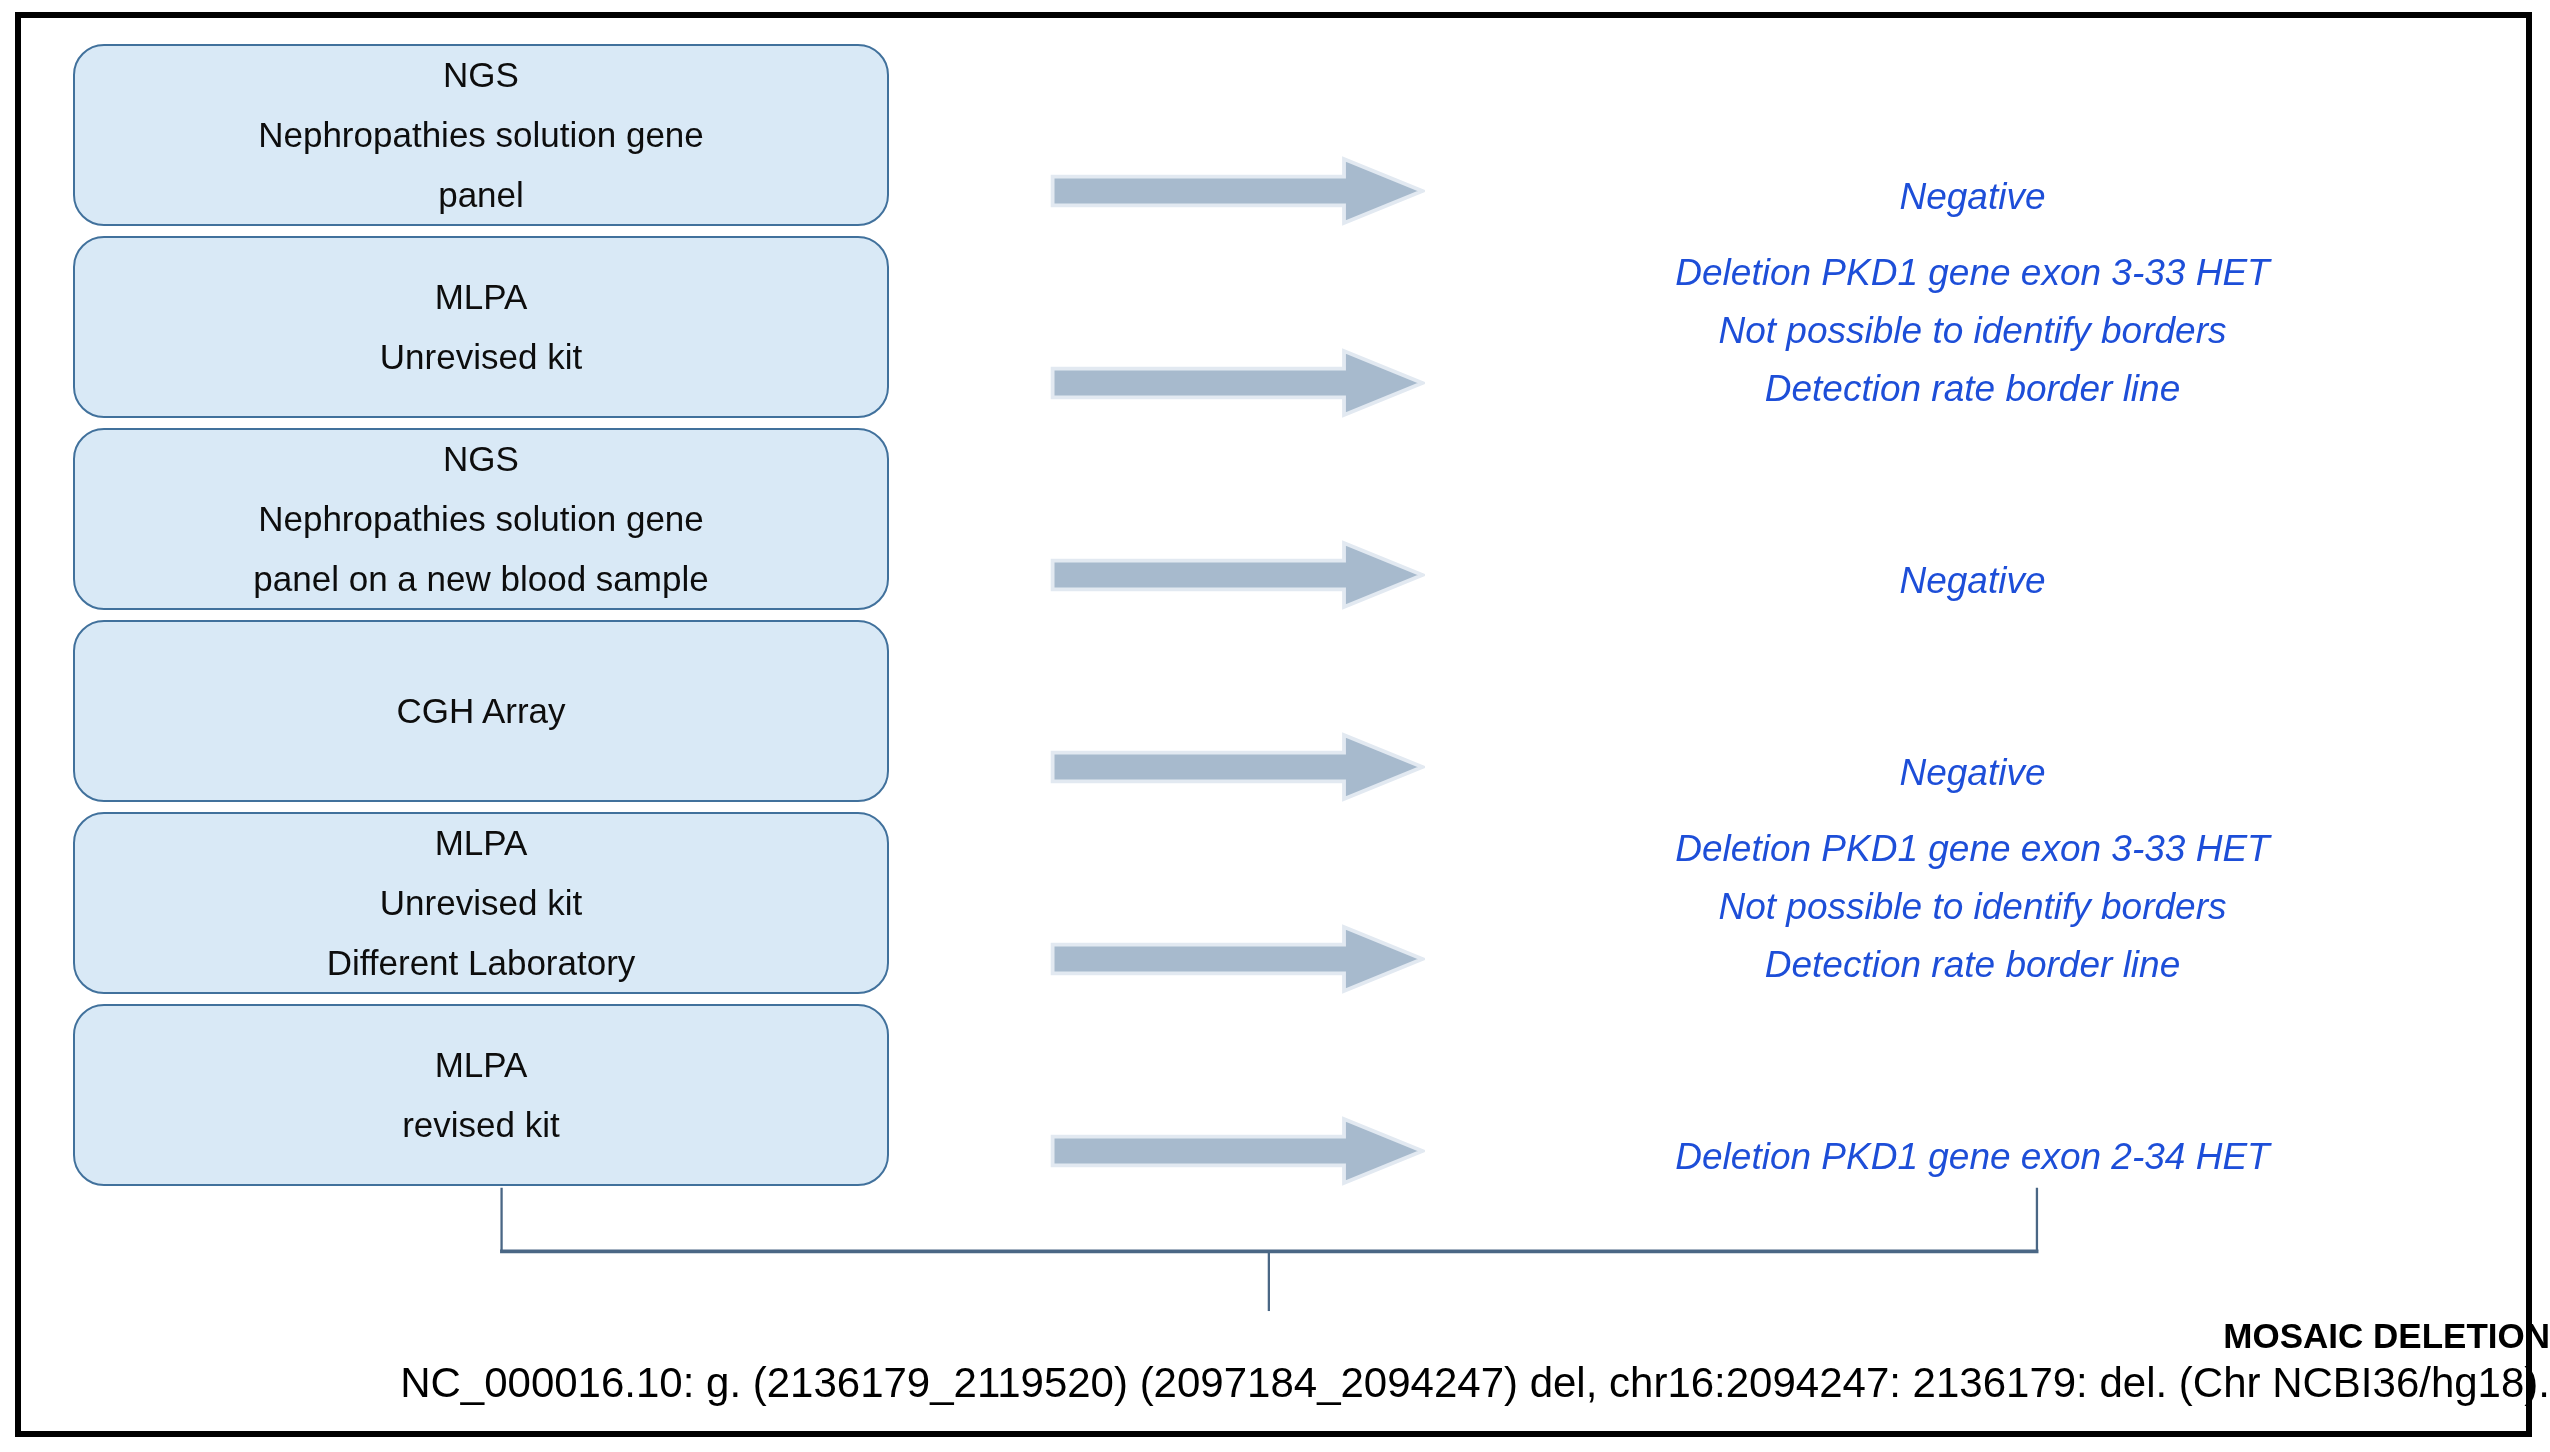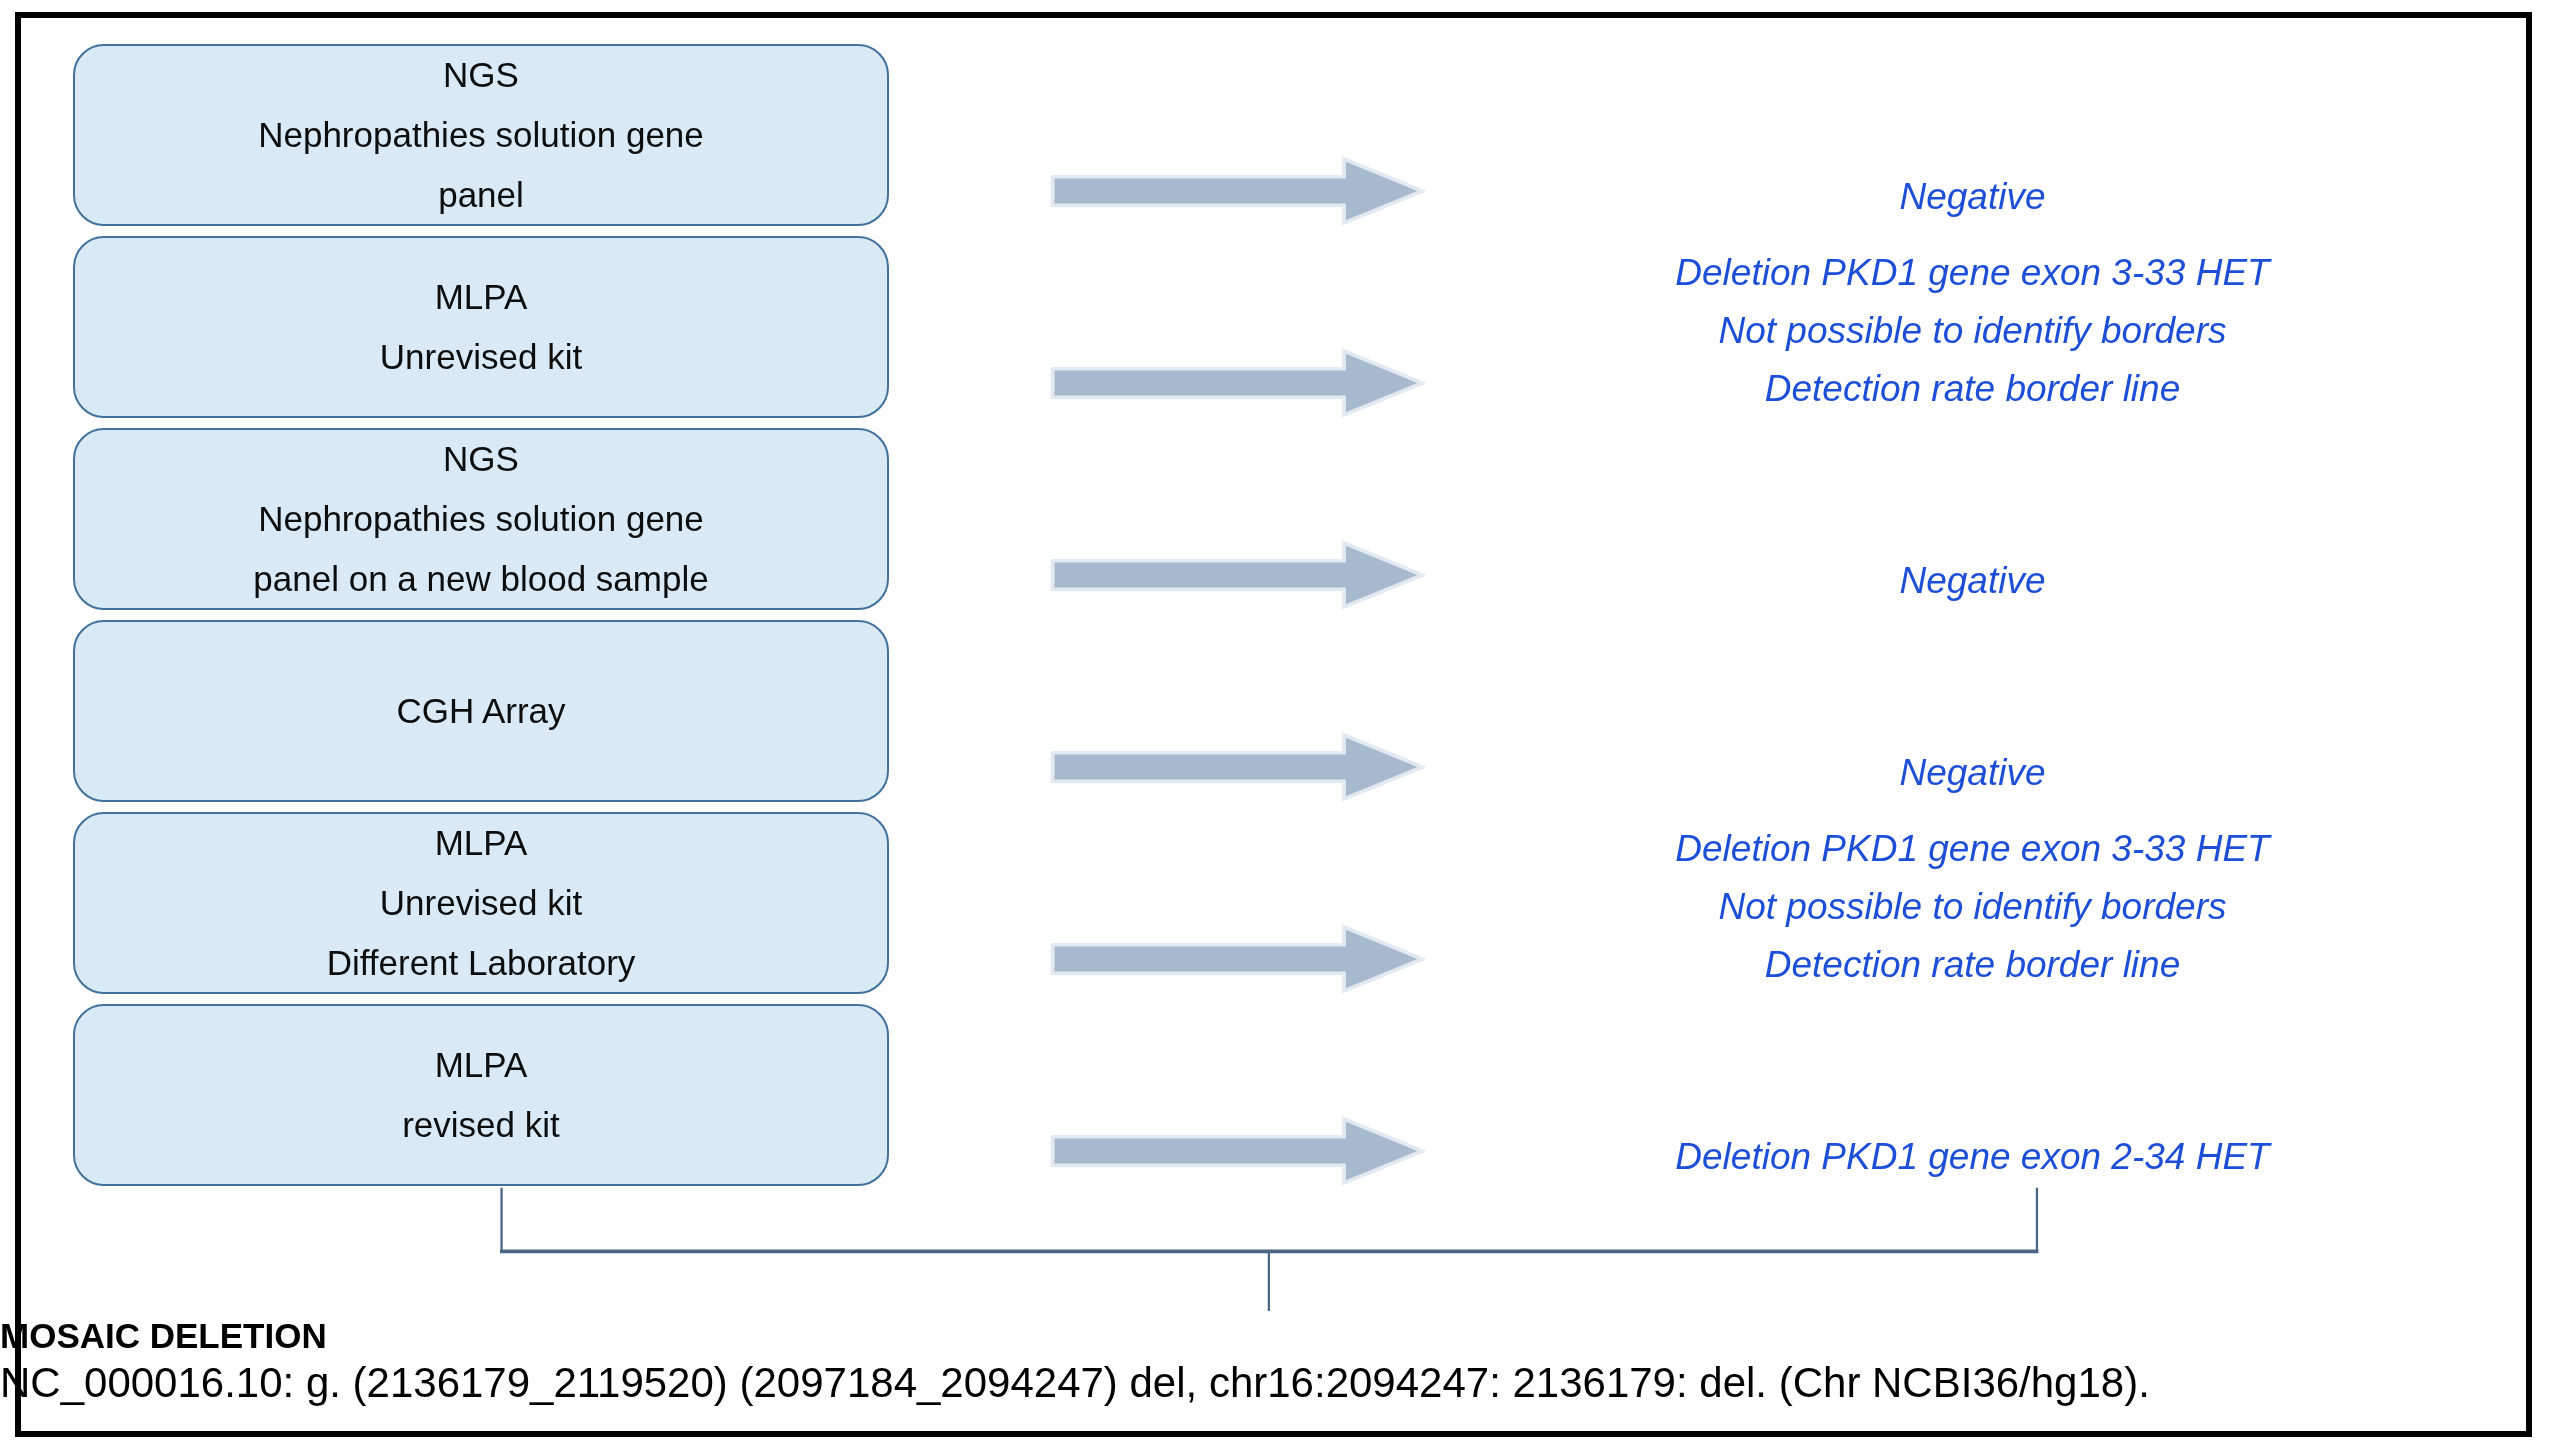--- a/index.html
+++ b/index.html
@@ -52,21 +52,22 @@
     color:#1d4ed8;
   }
   .bracket-svg {
     position:absolute; left:0; top:0;
     width:2550px; height:1452px;
     pointer-events:none;
   }
   .conclusion {
     position:absolute;
     left:0; right:0; top:1314px;
-    text-align:left;
+    text-align:right;
+    padding-left:35px;
   }
   .conclusion-title { font-weight:bold; font-size:35px; line-height:44px; }
   .conclusion-detail { font-size:42px; line-height:44px; margin-top:3.1px; }
 </style>
 </head>
 <body>
 
 <div id="canvas">
 
   <div class="frame"></div>

